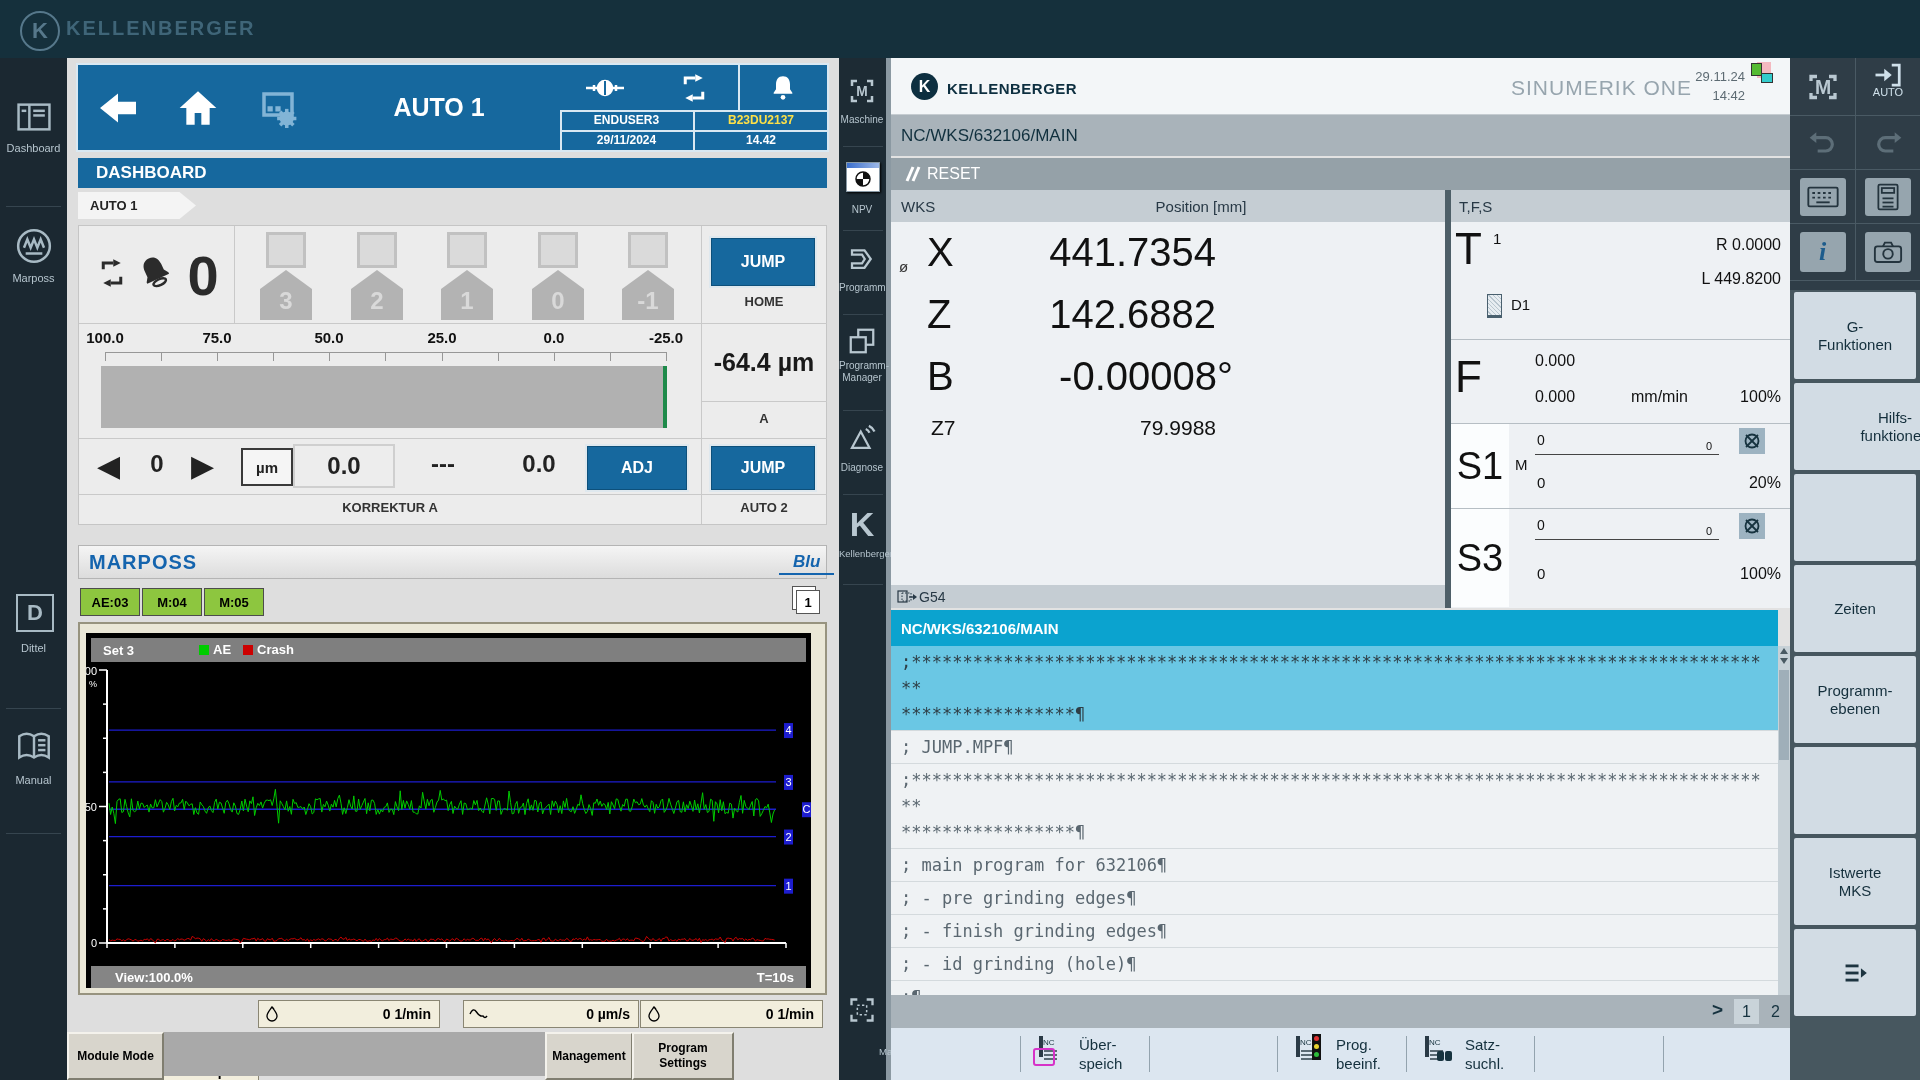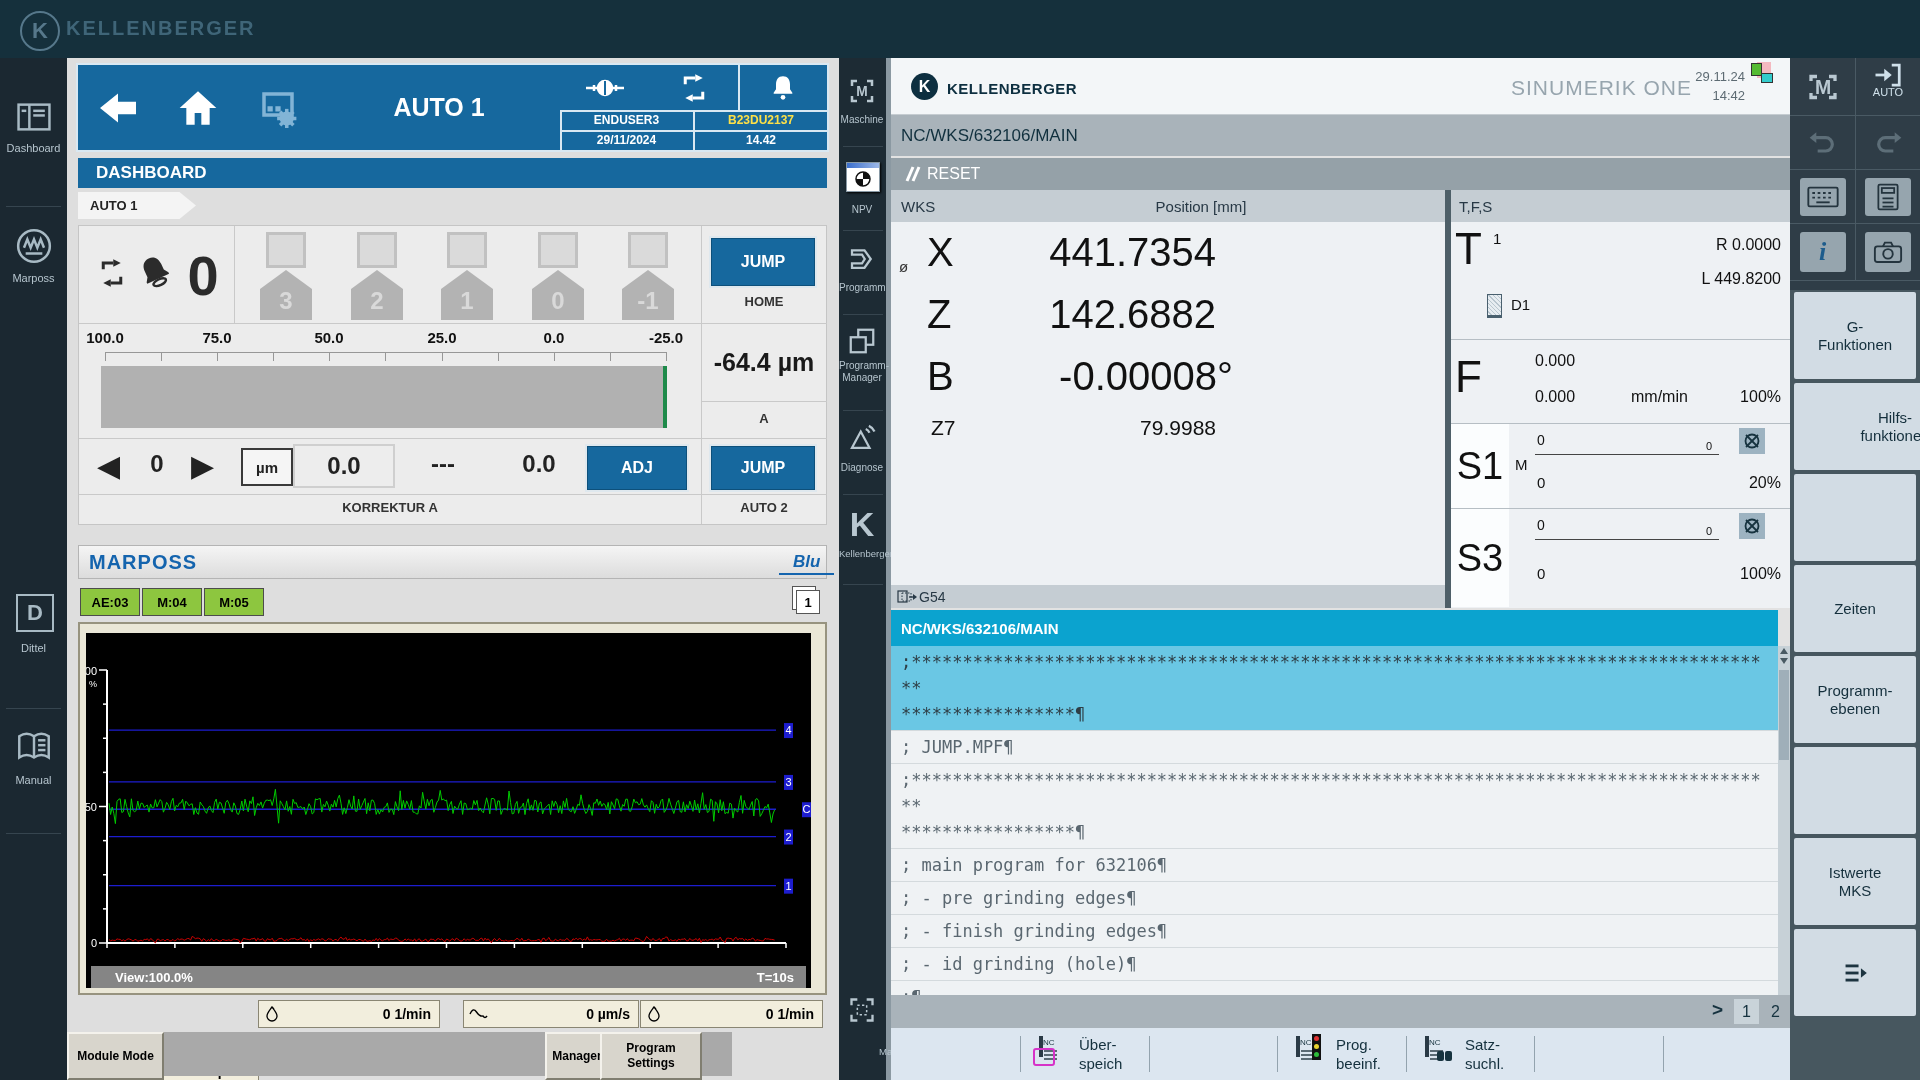--- a/index.html
+++ b/index.html
@@ -294,20 +294,27 @@
     </div>
   <div class="abs" style="left:792px;top:586px;width:28px;height:28px;">
     <div class="abs" style="left:0;top:0;width:22px;height:22px;background:#fff;border:1px solid #555;"></div>
     <div class="abs ctr" style="left:4px;top:4px;width:22px;height:22px;background:#fff;border:1px solid #555;font-size:13px;font-weight:bold;">
       <span>1</span>
       </div>
   </div>
 
   <div class="abs" style="left:78px;top:622px;width:749px;height:373px;background:#eae7d7;border:2px solid #97937f;box-sizing:border-box;"></div>
   <div class="abs" style="left:86px;top:633px;width:725px;height:355px;background:#000;"></div>
+  <div class="abs" style="left:91px;top:638px;width:715px;height:24px;background:#7f7f7f;display:flex;align-items:center;">
+    <span style="color:#fff;font-weight:bold;font-size:13px;margin-left:12px;">Set 3</span>
+    <span class="abs" style="left:108px;top:7px;width:10px;height:10px;background:#00cc00;"></span>
+    <span class="abs" style="left:122px;top:4px;color:#fff;font-weight:bold;font-size:13px;">AE</span>
+    <span class="abs" style="left:152px;top:7px;width:10px;height:10px;background:#cc0000;"></span>
+    <span class="abs" style="left:166px;top:4px;color:#fff;font-weight:bold;font-size:13px;">Crash</span>
+  </div>
   <svg id="plot" class="abs" style="left:86px;top:662px;" width="725" height="300">
       <line x1="21" y1="8" x2="21" y2="281" stroke="#fff" stroke-width="2"></line>
       <line x1="21" y1="281" x2="700" y2="281" stroke="#fff" stroke-width="2"></line>
       <line x1="13" y1="8" x2="21" y2="8" stroke="#fff" stroke-width="1.5"></line>
       <line x1="17" y1="42.125" x2="21" y2="42.125" stroke="#fff" stroke-width="1.5"></line>
       <line x1="17" y1="76.25" x2="21" y2="76.25" stroke="#fff" stroke-width="1.5"></line>
       <line x1="17" y1="110.375" x2="21" y2="110.375" stroke="#fff" stroke-width="1.5"></line>
       <line x1="13" y1="144.5" x2="21" y2="144.5" stroke="#fff" stroke-width="1.5"></line>
       <line x1="17" y1="178.625" x2="21" y2="178.625" stroke="#fff" stroke-width="1.5"></line>
       <line x1="17" y1="212.75" x2="21" y2="212.75" stroke="#fff" stroke-width="1.5"></line>
@@ -384,21 +391,21 @@
     <span style="flex:1;text-align:right;padding-right:8px;font-size:14px;font-weight:bold;">0 1/min</span>
     </div>
 
   <div class="abs" style="left:160px;top:1032px;width:572px;height:44px;background:#a9a9a9;"></div>
   <div class="abs winbtn ctr" style="left:67px;top:1032px;width:93px;height:44px;">
       <span>Module Mode</span>
     </div>
   <div class="abs winbtn ctr" style="left:545px;top:1032px;width:84px;height:44px;">
       <span>Management</span>
     </div>
-  <div class="abs winbtn ctr" style="left:600px;top:1032px;width:98px;height:44px;line-height:15px;">
+  <div class="abs winbtn ctr" style="left:632px;top:1032px;width:98px;height:44px;line-height:15px;">
       <span style="width:70px;">Program Settings</span>
     </div>
 
   <div class="abs" style="left:839px;top:58px;width:52px;height:1022px;background:#1d2b34;">
     <div class="abs" style="left:47px;top:0;width:5px;height:1022px;background:#8b99a2;"></div>
     <div class="abs" style="left:0;top:14px;width:46px;height:70px;">
       <span style="position:absolute;left:8px;top:4px;">
         <svg width="30" height="30" viewBox="0 0 24 24">
             <g stroke="#b8c7d0" stroke-width="2" fill="none">
         <path d="M8 4 H4 V8 M16 4 H20 V8 M20 16 V20 H16 M8 20 H4 V16"></path>

